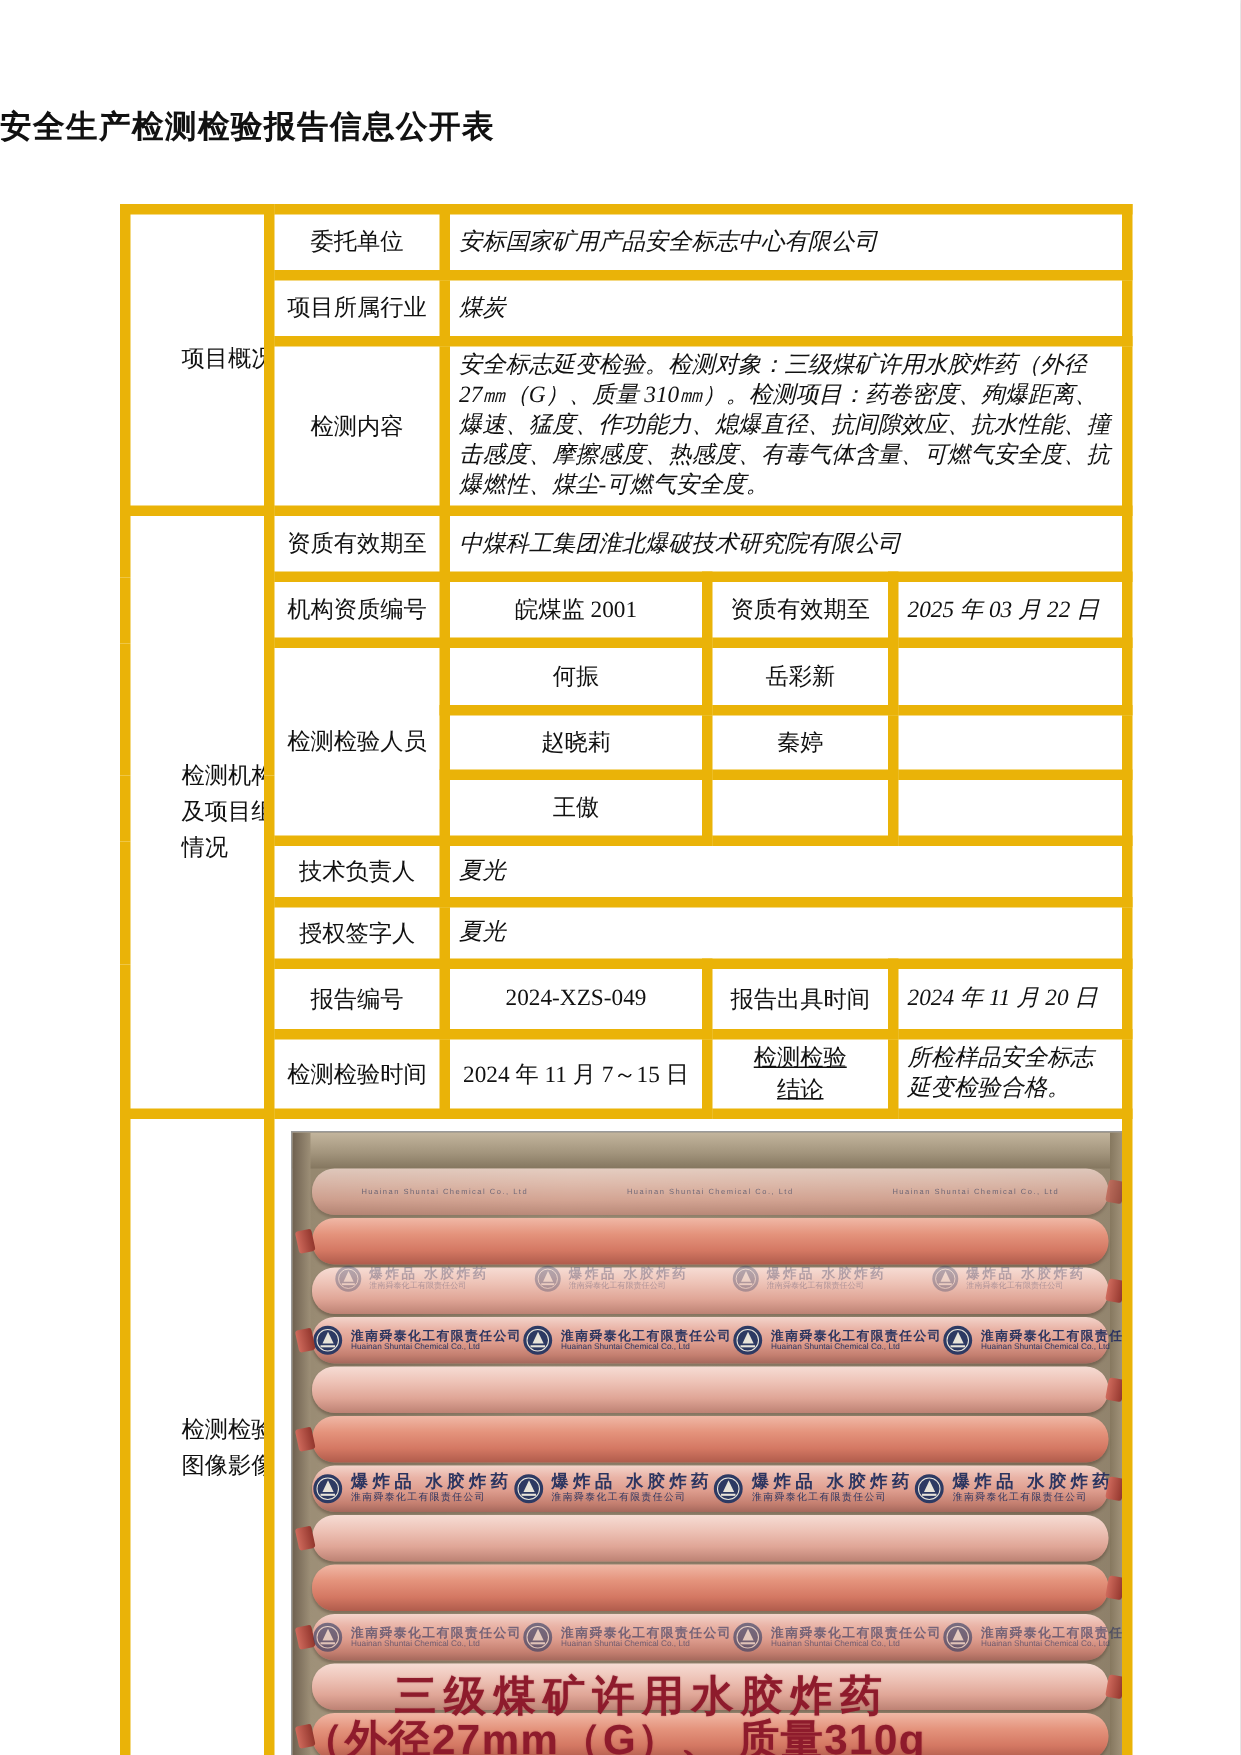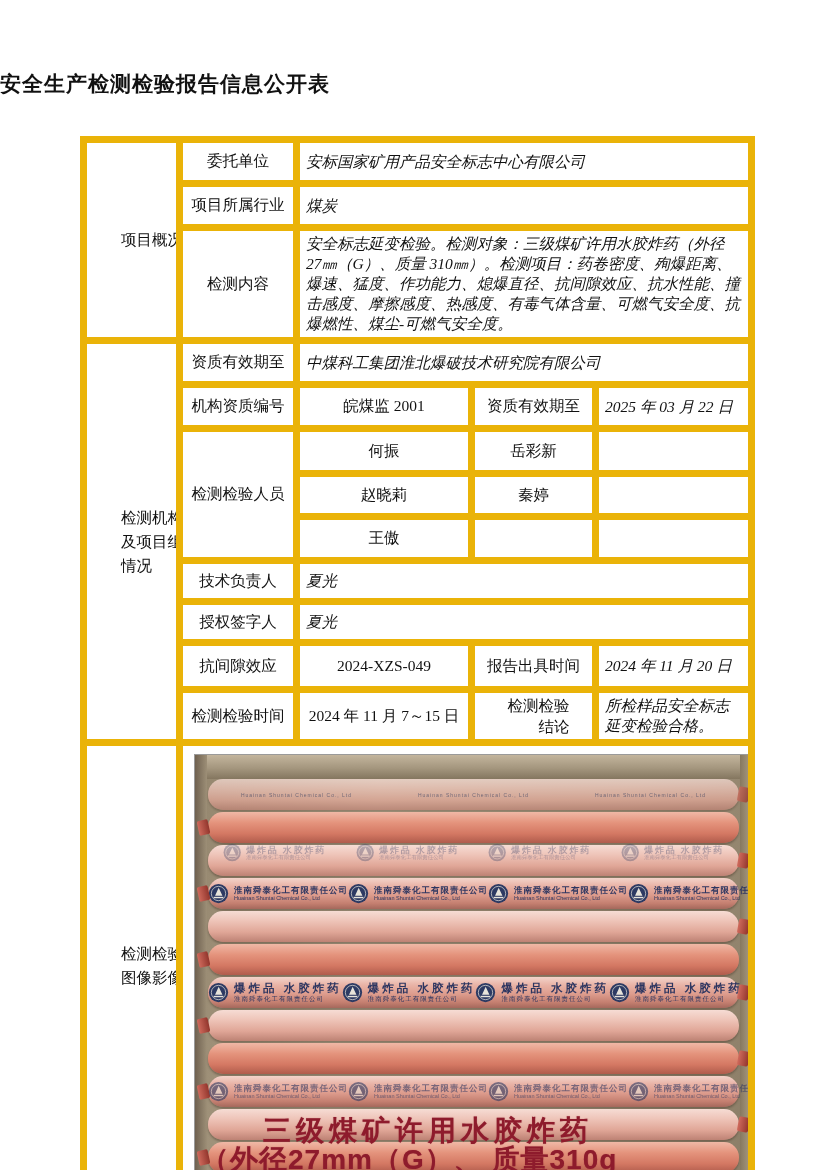--- a/index.html
+++ b/index.html
@@ -13,21 +13,21 @@
         justify-content:space-between;font-size:15.5px;}
   table.report{position:absolute;left:80px;top:136px;width:668px;border-collapse:collapse;
         table-layout:fixed;}
   table.report td{border:7px solid #eab308;font-size:15.5px;padding:2px 6px;
         vertical-align:middle;overflow:hidden;}
   td.sec{text-align:center;line-height:24px;}
   td.lab{text-align:center;}
   td.val{text-align:left;padding-left:8px;line-height:20px;font-style:italic;}
   td.cen{text-align:center;}
   .narrow66{display:inline-block;width:66px;text-align:left;margin-left:28px;}
-  .narrow72{display:inline-block;width:72px;text-align:right;line-height:21px;}
+  .narrow72{display:inline-block;width:72px;text-align:center;line-height:21px;text-decoration:underline;}
   tr.r1 td{height:33px} tr.r2 td{height:33px} tr.r3 td{height:102px}
   tr.r4 td{height:33px} tr.r5 td{height:33px} tr.r6 td{height:34px}
   tr.r7 td{height:32px} tr.r8 td{height:33px} tr.r9 td{height:30px}
   tr.r10 td{height:30px} tr.r11 td{height:36px} tr.r12 td{height:32px}
   td.photocell{padding:0;vertical-align:top;height:433px;}
   tr.r12 td.val{padding-right:12px;}
 
   
   .photo{position:relative;width:561px;height:421px;margin:6px 2px 6px 5px;
         border:1px solid #9a9a9a;overflow:hidden;
@@ -129,21 +129,21 @@
     </tr>
     <tr class="r9">
       <td class="lab">技术负责人</td>
       <td class="val" colspan="3">夏光</td>
     </tr>
     <tr class="r10">
       <td class="lab">授权签字人</td>
       <td class="val" colspan="3">夏光</td>
     </tr>
     <tr class="r11">
-      <td class="lab">抗间隙效应</td>
+      <td class="lab">报告编号</td>
       <td class="cen">2024-XZS-049</td>
       <td class="lab">报告出具时间</td>
       <td class="val">2024 年 11 月 20 日</td>
     </tr>
     <tr class="r12">
       <td class="lab">检测检验时间</td>
       <td class="cen">2024 年 11 月 7～15 日</td>
       <td class="lab"><span class="narrow72">检测检验结论</span></td>
       <td class="val">所检样品安全标志延变检验合格。</td>
     </tr>

